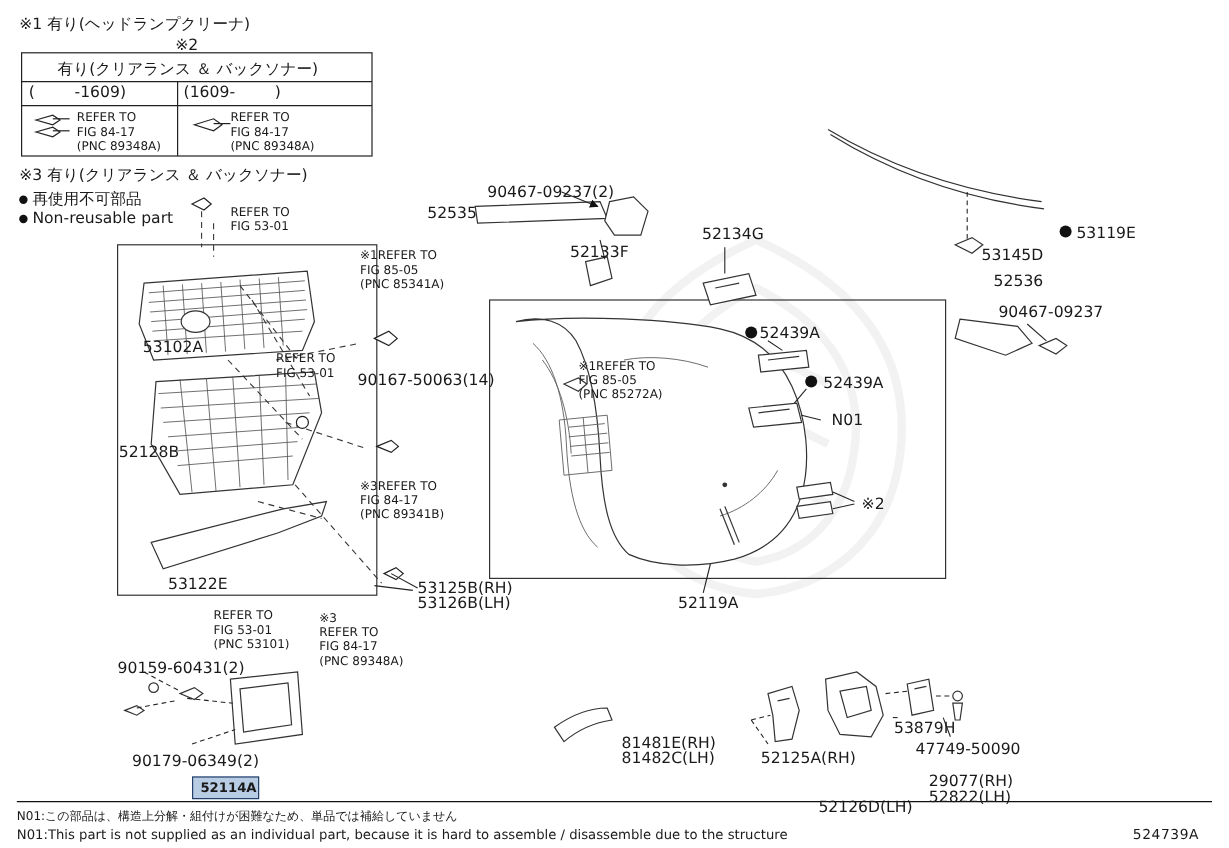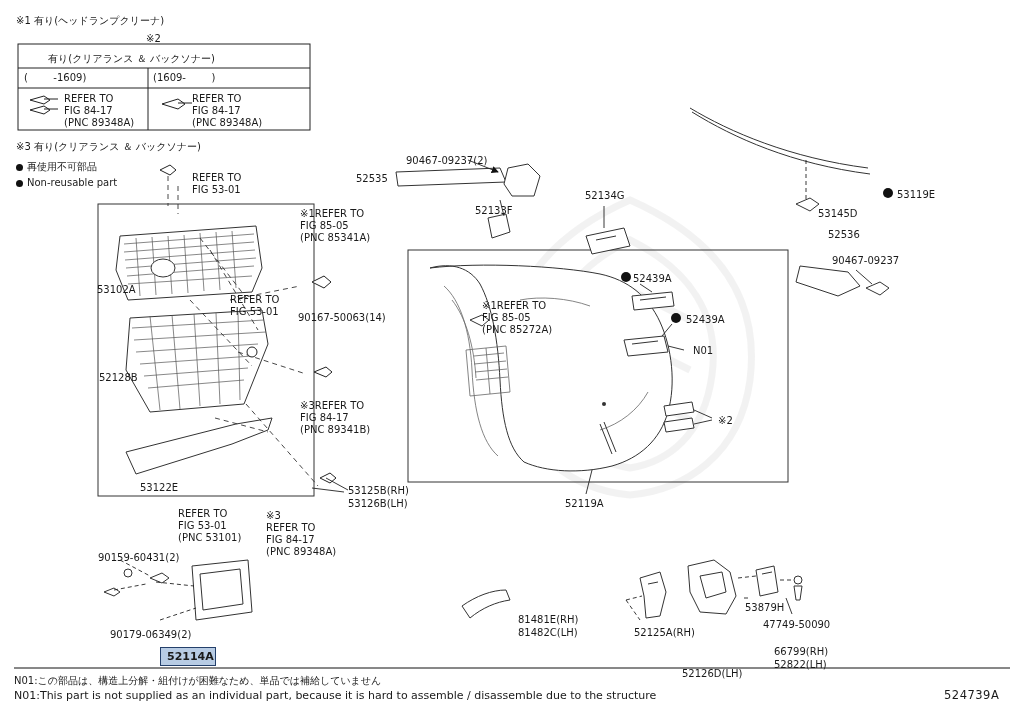--- a/index.html
+++ b/index.html
@@ -1,21 +1,21 @@
 <!DOCTYPE html>
 <html><head>
 <meta charset="utf-8">
 <style>
   html,body{margin:0;padding:0;}
   body{
     width:1024px;height:707px;background:#ffffff;position:relative;
     font-family:"DejaVu Sans","Liberation Sans",sans-serif;
     color:#1a1a1a;overflow:hidden;
   }
-  .lbl{position:absolute;font-size:10px;line-height:13px;white-space:pre;letter-spacing:0px;}
+  .lbl{position:absolute;font-size:13px;line-height:13px;white-space:pre;letter-spacing:0px;}
   .lbl.small{font-size:10px;line-height:12px;}
   .jp{font-family:"DejaVu Sans","Liberation Sans",sans-serif;}
   svg.overlay{position:absolute;left:0;top:0;width:1024px;height:707px;pointer-events:none;}
   .hl{position:absolute;background:#b8cce4;border:1px solid #24406b;box-sizing:border-box;}
   .bullet{display:inline-block;width:7px;height:7px;border-radius:50%;background:#111;margin-right:4px;vertical-align:middle;}
   .watermark{
     position:absolute;left:420px;top:180px;width:420px;height:330px;
     opacity:0.07;pointer-events:none;
   }
 </style>
@@ -287,21 +287,21 @@
 FIG 53-01
 (PNC 53101)</div>
 <div class="lbl small" style="left:266px;top:510px;">※3
 REFER TO
 FIG 84-17
 (PNC 89348A)</div>
 <div class="lbl small" style="left:482px;top:300px;">※1REFER TO
 FIG 85-05
 (PNC 85272A)</div>
 
-<div class="lbl" style="left:97px;top:283px;">53102A</div>
+<div class="lbl" style="left:97px;top:283px;padding-left:22px;">53102A</div>
 <div class="lbl" style="left:99px;top:371px;">52128B</div>
 <div class="lbl" style="left:140px;top:481px;">53122E</div>
 <div class="lbl" style="left:298px;top:311px;">90167-50063(14)</div>
 <div class="lbl" style="left:348px;top:484px;">53125B(RH)</div>
 <div class="lbl" style="left:348px;top:497px;">53126B(LH)</div>
 <div class="lbl" style="left:98px;top:551px;">90159-60431(2)</div>
 <div class="lbl" style="left:110px;top:628px;">90179-06349(2)</div>
 
 <div class="lbl" style="left:356px;top:172px;">52535</div>
 <div class="lbl" style="left:406px;top:154px;">90467-09237(2)</div>
@@ -314,19 +314,19 @@
 <div class="lbl" style="left:897px;top:188px;">53119E</div>
 <div class="lbl" style="left:818px;top:207px;">53145D</div>
 <div class="lbl" style="left:828px;top:228px;">52536</div>
 <div class="lbl" style="left:832px;top:254px;">90467-09237</div>
 <div class="lbl" style="left:518px;top:613px;">81481E(RH)</div>
 <div class="lbl" style="left:518px;top:626px;">81482C(LH)</div>
 <div class="lbl" style="left:634px;top:626px;">52125A(RH)</div>
 <div class="lbl" style="left:634px;top:667px;margin-left:48px;">52126D(LH)</div>
 <div class="lbl" style="left:745px;top:601px;">53879H</div>
 <div class="lbl" style="left:763px;top:618px;">47749-50090</div>
-<div class="lbl" style="left:774px;top:645px;">66799(RH)</div>
+<div class="lbl" style="left:774px;top:645px;">29077(RH)</div>
 <div class="lbl" style="left:774px;top:658px;">52822(LH)</div>
 <div class="lbl" style="left:718px;top:414px;">※2</div>
 
 <div class="lbl jp" style="left:14px;top:674px;font-size:10px;">N01:この部品は、構造上分解・組付けが困難なため、単品では補給していません</div>
 <div class="lbl" style="left:14px;top:689px;font-size:11px;">N01:This part is not supplied as an individual part, because it is hard to assemble / disassemble due to the structure</div>
 <div class="lbl" style="left:944px;top:689px;font-size:11.5px;letter-spacing:0.5px;">524739A</div>
 
 </body></html>

